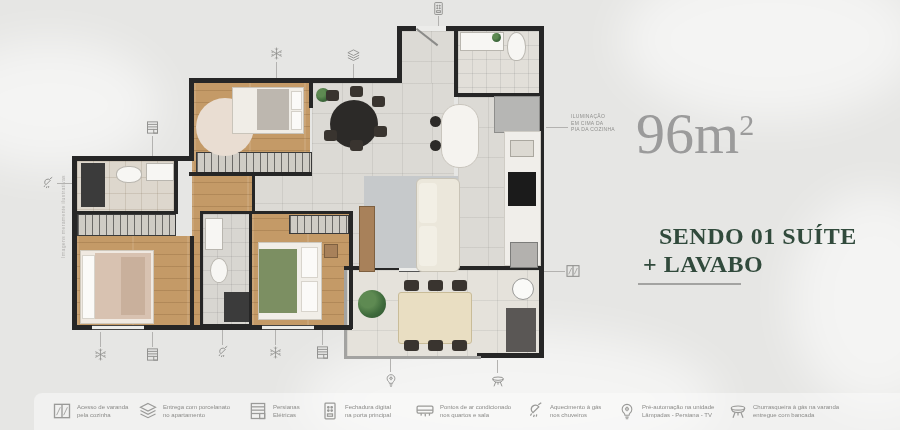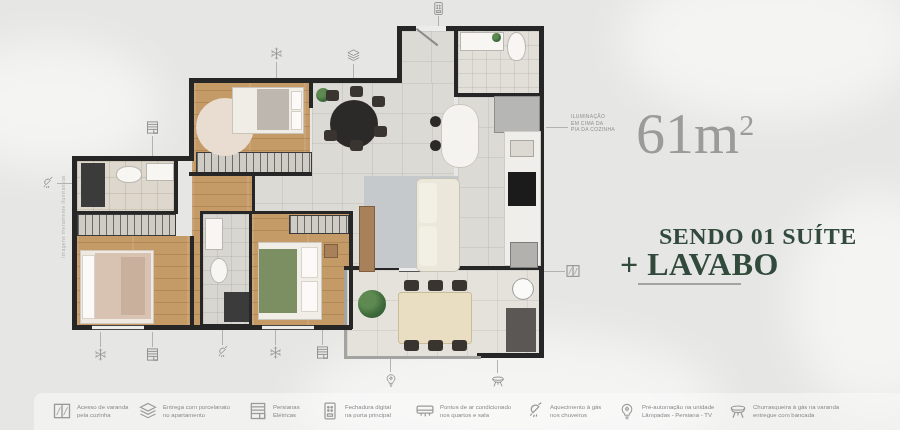--- a/index.html
+++ b/index.html
@@ -307,24 +307,24 @@
   <div class="cline" style="left:546px;top:127px;width:22px;height:1px;"></div>
   <div class="annotation" style="left:571px;top:113px;width:80px;">
     <div>ILUMINAÇÃO</div>
     <div>EM CIMA DA</div>
     <div>PIA DA COZINHA</div>
   </div>
 
   <div class="disclaimer" style="left:60px;top:175px;">Imagens meramente ilustrativas</div>
 
   <div class="abs" style="left:636px;top:96px;font-family:'Liberation Serif',serif;color:#9b9b9b;font-size:58px;line-height:58px;">
-    <span>61m</span><sup style="font-size:30px;vertical-align:18px;">2</sup>
+    <span>96m</span><sup style="font-size:30px;vertical-align:18px;">2</sup>
   </div>
   <div class="abs headline" style="left:659px;top:224px;font-size:24px;line-height:25px;font-weight:bold;letter-spacing:.5px;">SENDO 01 SUÍTE</div>
-  <div class="abs headline" style="left:620px;top:252px;font-size:32px;line-height:25px;font-weight:bold;letter-spacing:.5px;">+ LAVABO</div>
+  <div class="abs headline" style="left:643px;top:252px;font-size:24px;line-height:25px;font-weight:bold;letter-spacing:.5px;">+ LAVABO</div>
   <div class="abs" style="left:638px;top:283px;width:103px;height:2px;background:#a3a3a1;"></div>
 
   <div class="abs" style="left:34px;top:393px;width:866px;height:37px;background:rgba(252,252,251,.5);border-radius:8px 0 0 0;"></div>
 
   <div class="legend-item" style="left:52px;top:401px;">
     <span class="licon">
         <svg viewBox="0 0 24 24" width="100%" height="100%" fill="none" stroke="currentColor" stroke-width="1.6">
           <rect x="3" y="4" width="18" height="16"></rect>
           <line x1="12" y1="4" x2="12" y2="20"></line>
           <line x1="5.5" y1="17" x2="10" y2="7.5" stroke-width="1"></line>

